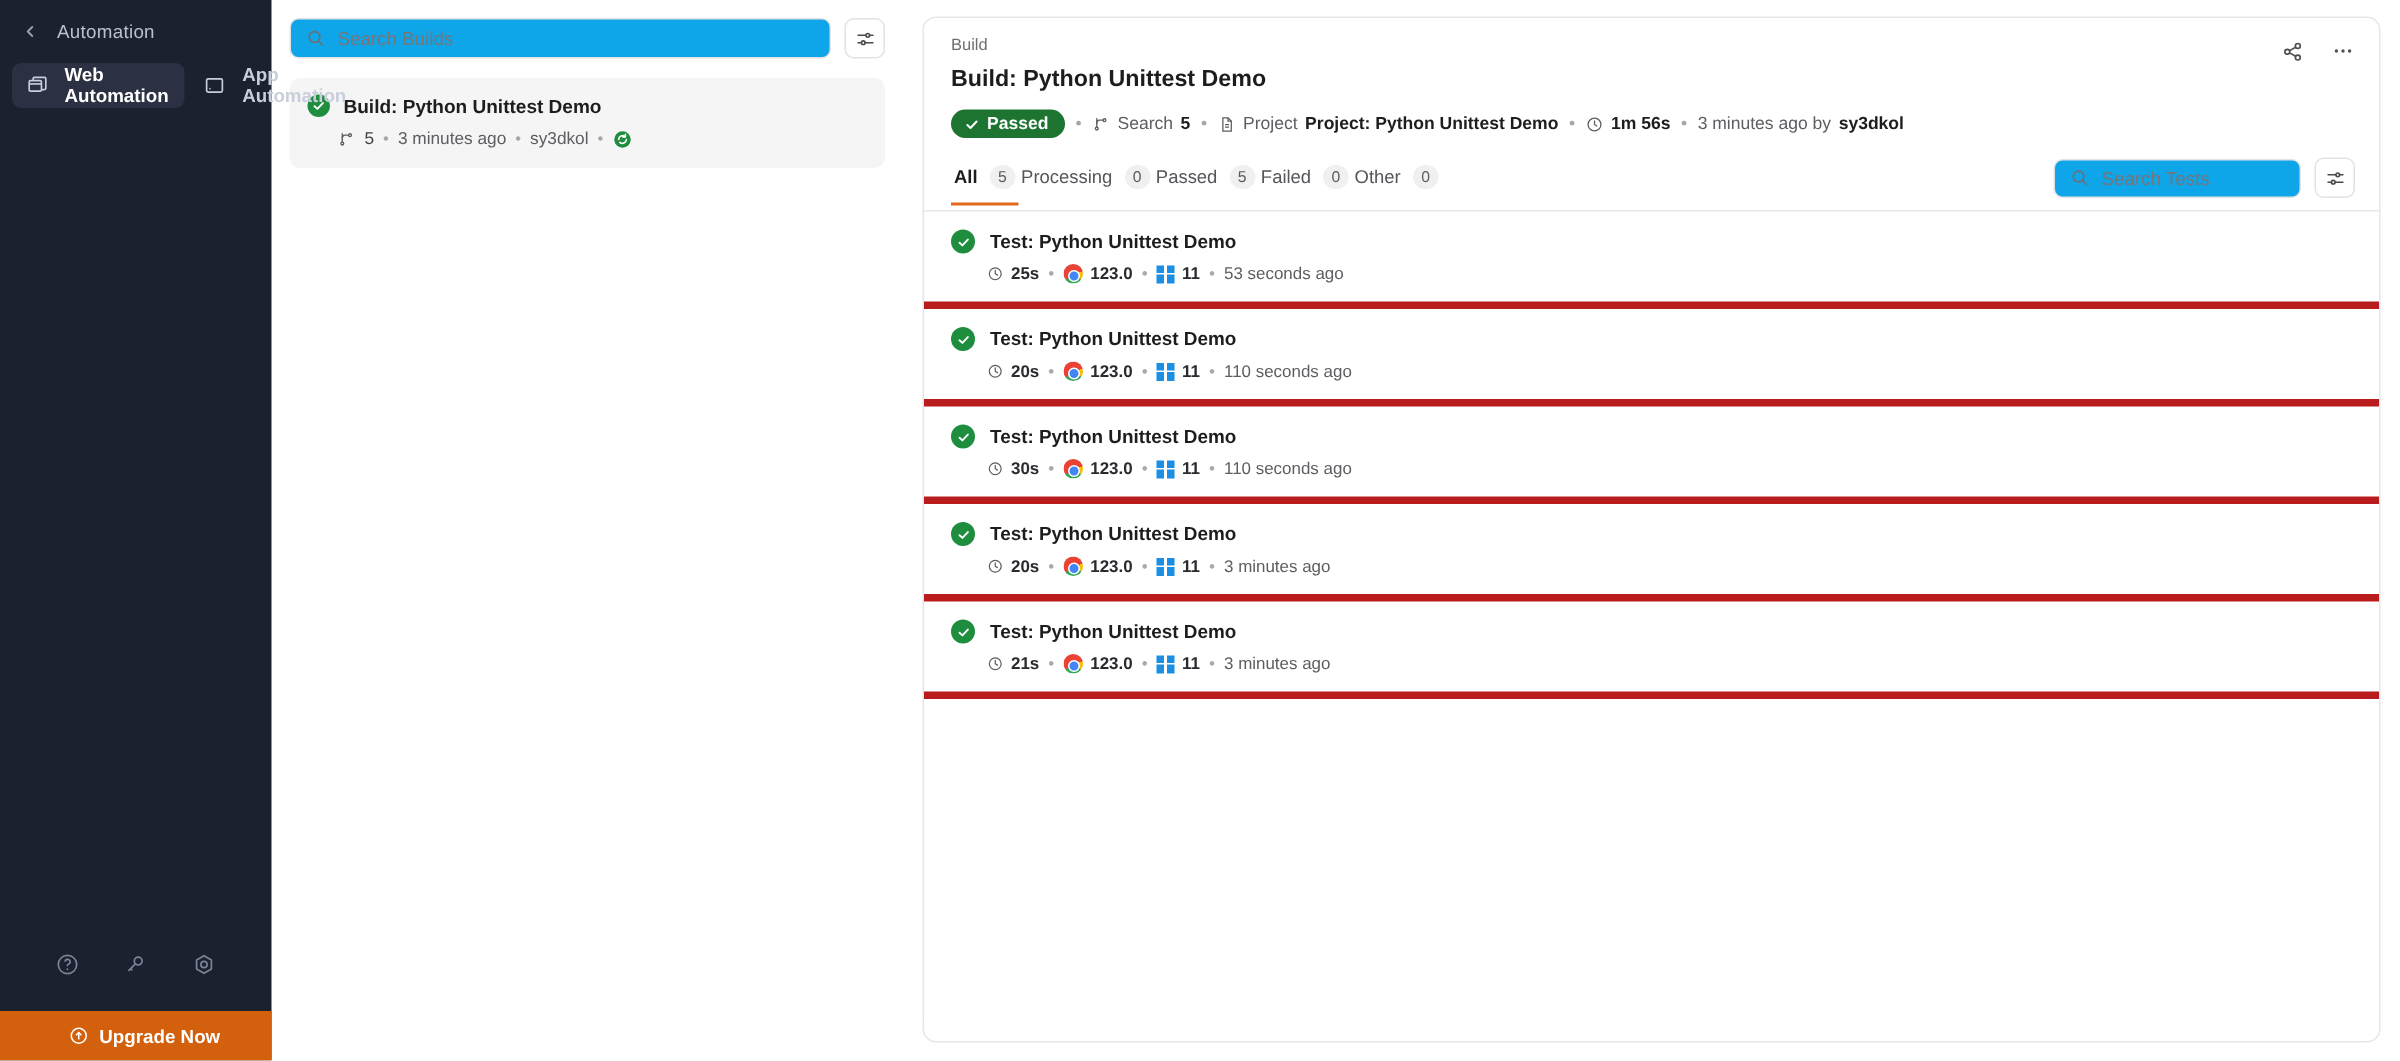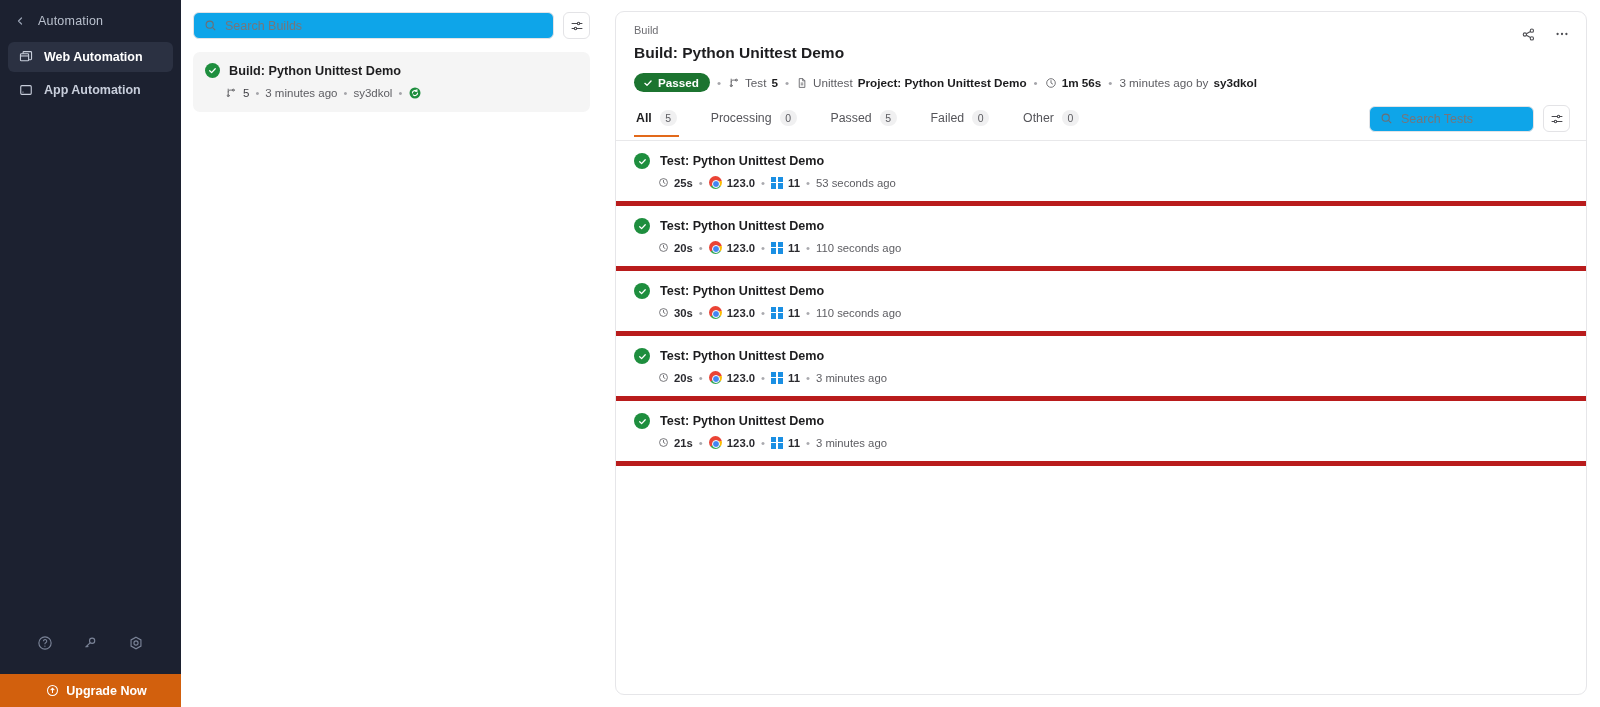--- a/index.html
+++ b/index.html
@@ -18,21 +18,21 @@
     display: flex; flex-direction: column;
     flex: 0 0 181px;
     position: relative;
   }
   .sb-top {
     display: flex; align-items: center; gap: 12px;
     padding: 14px 10px 10px 14px;
   }
   .sb-back { color: #9aa3b4; font-size: 14px; line-height: 1; display: flex; }
   .sb-title { color: #b9c0cd; font-size: 12.5px; font-weight: 400; letter-spacing: .2px;}
-  .sb-nav { padding: 4px 8px 0 8px; display: flex; flex-direction: column; gap: 3px; }
+  .sb-nav { padding: 4px 8px 0 8px; display: flex; flex-direction: row; gap: 3px; }
   .sb-item {
     display: flex; align-items: center; gap: 11px;
     height: 30px; padding: 0 10px; border-radius: 6px;
     color: #c8cedb; font-size: 12.5px; font-weight: 700;
     cursor: pointer;
   }
   .sb-item.active { background: #2b3142; color: #ffffff; }
   .sb-icon { width: 15px; height: 15px; display: flex; align-items: center; justify-content: center; color: #c8cedb; }
   .sb-spacer { flex: 1; }
   .sb-bottom-icons {
@@ -117,21 +117,21 @@
     position: absolute; top: 14px; right: 16px;
     display: flex; align-items: center; gap: 18px; color: #4e4e53;
   }
   .head-actions .ha { cursor: pointer; display: flex; align-items: center; justify-content: center; }
 
   .tabs-row {
     margin-top: 13px; border-bottom: 1px solid #e8e8ea;
     display: flex; align-items: center; justify-content: space-between;
     padding: 0 16px 0 18px;
   }
-  .tabs { display: flex; align-items: flex-end; gap: 30px; }
+  .tabs { display: flex; align-items: flex-end; }
   .tab {
     display: flex; align-items: center; gap: 8px;
     padding: 0 2px 9px 2px; font-size: 12.3px; color: #55555a; cursor: pointer;
     border-bottom: 2.5px solid transparent; margin-bottom: -1px;
   }
   .tab.active { color: #1d1d1f; font-weight: 700; border-bottom-color: #e2691a; }
   .tab .badge {
     background: #f0f0f1; color: #5a5a5f; border-radius: 9px;
     min-width: 17px; height: 16px; padding: 0 5px;
     display: flex; align-items: center; justify-content: center; font-size: 10.5px; font-weight: 400;
@@ -313,33 +313,33 @@
           <span class="dot">•</span>
           <span class="mi">
             <span style="display:flex">
               <svg width="12" height="12" viewBox="0 0 24 24" fill="none" stroke="currentColor" stroke-width="1.8" stroke-linecap="round">
                   <path d="M6.4 4.2v11.2"></path>
                   <circle cx="6.4" cy="17.4" r="1.9"></circle>
                   <circle cx="16.6" cy="6.2" r="1.9"></circle>
                   <path d="M14.7 6.2H10.2c-2 0-3.8 1.6-3.8 3.8"></path>
                 </svg>
             </span>
-            <span class="lbl">Test</span>
+            <span class="lbl">Search</span>
             <span class="strong">5</span>
           </span>
           <span class="dot">•</span>
           <span class="mi">
             <span style="display:flex">
               <svg width="12" height="12" viewBox="0 0 24 24" fill="none" stroke="currentColor" stroke-width="1.7">
                   <path d="M6.5 3.2h7l4.2 4.2v13.4H6.5z"></path>
                   <path d="M13.3 3.2v4.4h4.4"></path>
                   <path d="M9.4 12.2h5.2M9.4 15.6h5.2"></path>
                 </svg>
             </span>
-            <span class="lbl">Unittest</span>
+            <span class="lbl">Project</span>
             <span class="strong">Project: Python Unittest Demo</span>
           </span>
           <span class="dot">•</span>
           <span class="mi">
             <span style="display:flex">
               <svg width="12" height="12" viewBox="0 0 24 24" fill="none" stroke="currentColor" stroke-width="1.7">
                   <circle cx="12" cy="12" r="8.6"></circle>
                   <path d="M12 7.2V12l3.2 2" stroke-linecap="round"></path>
                 </svg>
             </span>

